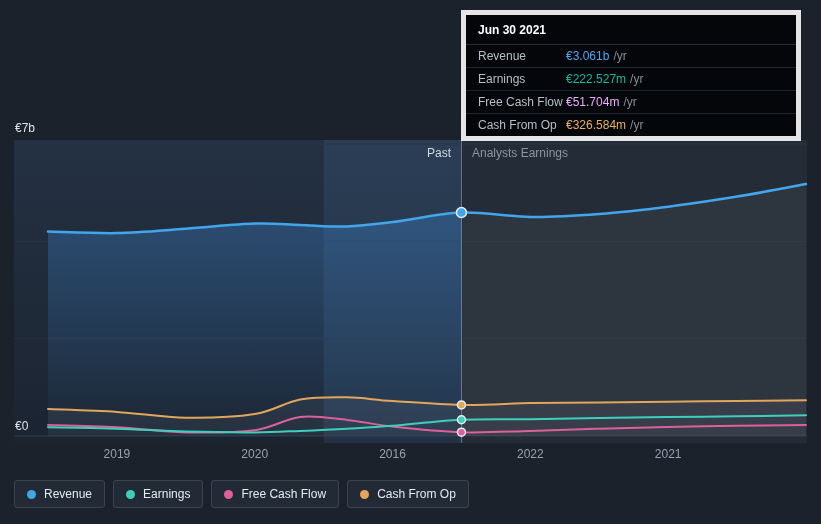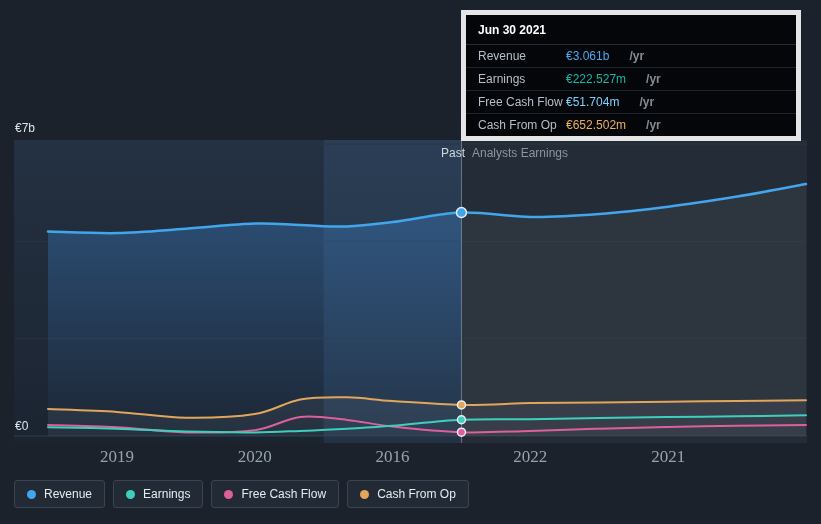--- a/index.html
+++ b/index.html
@@ -7,35 +7,35 @@
     position:relative;width:821px;height:524px;overflow:hidden;
     background:#1b222c;
     font-family:"Liberation Sans",sans-serif;
     -webkit-font-smoothing:antialiased;
   }
   #chart-svg{position:absolute;left:0;top:0;}
   .ylabel{position:absolute;left:15px;color:#dee4ec;font-size:12px;line-height:14px;}
   .y4b{top:121px;}
   .y0{top:419px;}
   .section-label{position:absolute;top:146px;font-size:12px;line-height:14px;}
-  .past-label{left:365px;width:100px;text-align:right;color:#cfd7e0;}
+  .past-label{left:351px;width:100px;text-align:right;color:#cfd7e0;}
   .forecast-label{left:472px;color:#8b949f;}
-  .xtick{position:absolute;top:447px;width:50px;text-align:center;color:#98a2ae;font-size:17px;font-family:Liberation Serif, serif;}
+  .xtick{position:absolute;top:447px;width:50px;text-align:center;color:#98a2ae;font-size:12px;}
   .tooltip{
     position:absolute;left:461px;top:10px;width:340px;box-sizing:border-box;
     background:#04060a;border:5px solid #e5e5e5;z-index:5;
   }
   .tooltip-title{
     padding:8px 12px 7px;color:#ffffff;font-weight:bold;font-size:12px;
     border-bottom:1px solid #272d35;
   }
   .trow{display:flex;align-items:baseline;padding:4px 12px;border-top:1px solid #1d232b;font-size:12px;}
   #tooltip-rows .trow:first-child{border-top:none;}
   .tlabel{width:88px;flex:none;color:#b6bfc9;}
-  .tsuf{color:#848d97;margin-left:20px;font-weight:bold;}
+  .tsuf{color:#848d97;margin-left:4px;}
   .legend{position:absolute;left:14px;top:480px;display:flex;gap:8px;}
   .legend-item{
     display:flex;align-items:center;gap:8px;padding:6px 12px;
     background:#222a35;border:1px solid #3c4452;border-radius:3px;
     color:#e6ebf1;font-size:12px;cursor:pointer;white-space:nowrap;
   }
   .dot{width:9px;height:9px;border-radius:50%;flex:none;}
 </style>
 </head>
 <body>
@@ -95,25 +95,25 @@
         <div class="trow">
           <span class="tlabel">Revenue</span>
           <span><span style="color: rgb(74, 169, 242); margin-top: 24px;">€3.061b</span><span class="tsuf">/yr</span></span>
         </div>
         <div class="trow">
           <span class="tlabel">Earnings</span>
           <span><span style="color: #14b8a6; margin-top: 26px;">€222.527m</span><span class="tsuf">/yr</span></span>
         </div>
         <div class="trow">
           <span class="tlabel">Free Cash Flow</span>
-          <span><span style="color: #7dd3fc;">€51.704m</span><span class="tsuf">/yr</span></span>
+          <span><span style="color: #f0abfc;">€51.704m</span><span class="tsuf">/yr</span></span>
         </div>
         <div class="trow">
           <span class="tlabel">Cash From Op</span>
-          <span><span style="color: rgb(234, 176, 94);">€652.502m</span><span class="tsuf">/yr</span></span>
+          <span><span style="color: rgb(234, 176, 94);">€326.584m</span><span class="tsuf">/yr</span></span>
         </div>
       </div>
   </div>
 
   <div id="legend" class="legend">
       <div class="legend-item">
         <span class="dot" style="background: rgb(66, 166, 236);"></span>
         <span>Revenue</span>
       </div>
       <div class="legend-item">

